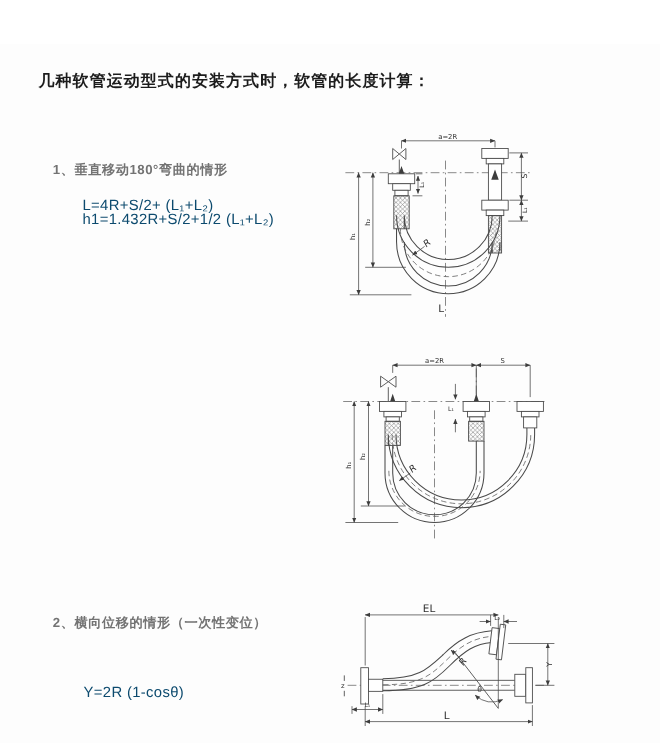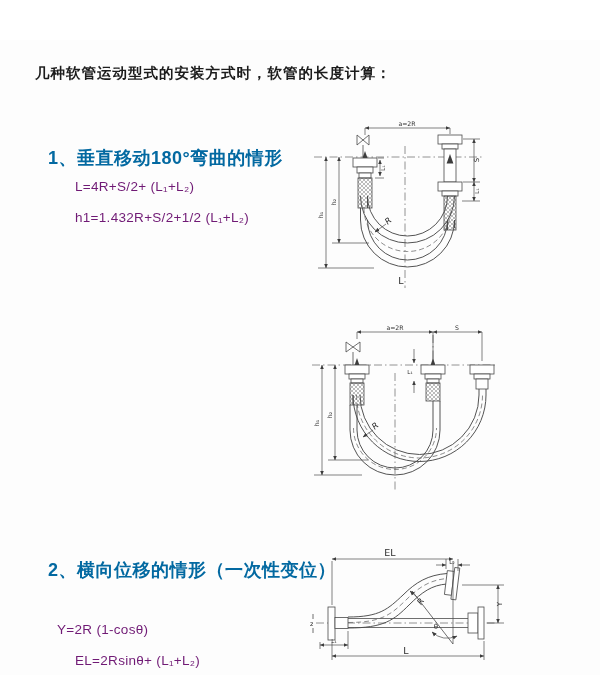--- a/index.html
+++ b/index.html
@@ -3,22 +3,22 @@
 <meta charset="utf-8">
 <style>
   html,body{margin:0;padding:0;background:#ffffff;}
   .page{
     position:relative;width:600px;height:675px;background:#fdfdfd;
     font-family:"Liberation Sans","DejaVu Sans",sans-serif;color:#1f1f1f;overflow:hidden;margin-top:40px;
   }
   .doc-title{
     position:absolute;left:35px;top:24px;font-size:14.5px;font-weight:600;letter-spacing:1px;color:#1c1c1c;
   }
-  .sec-heading{position:absolute;font-size:18px;font-weight:600;letter-spacing:.5px;color:#0369a1;}
-  .formula{position:absolute;font-size:13.5px;color:#701a75;letter-spacing:.3px;}
+  .sec-heading{position:absolute;font-size:12px;font-weight:600;letter-spacing:.5px;color:#737373;}
+  .formula{position:absolute;font-size:13.5px;color:#0c4a6e;letter-spacing:.3px;}
   svg{position:absolute;overflow:visible;}
   svg .ln{stroke:#4a4a4a;stroke-width:.8;fill:none;}
   svg .hose{stroke:#4a4a4a;stroke-width:.95;fill:none;}
   svg .cl{stroke:#5a5a5a;stroke-width:.65;fill:none;stroke-dasharray:8 3 1.5 3;}
   svg .dash{stroke:#5a5a5a;stroke-width:.7;fill:none;stroke-dasharray:5 3;}
   svg .dim{stroke:#4a4a4a;stroke-width:.7;fill:none;}
   svg .fit{fill:#ffffff;stroke:#4a4a4a;stroke-width:.8;}
   svg .braid{fill:url(#braidpat);stroke:#4a4a4a;stroke-width:.8;}
   svg text{font-family:"DejaVu Sans","Liberation Sans",sans-serif;fill:#2e2e2e;}
   svg .t7{font-size:7px;} svg .t6{font-size:6.2px;} svg .t55{font-size:5.6px;}
@@ -38,21 +38,21 @@
         <path d="M0,1 L9.5,5 L0,9 z" class="arrfill"></path>
       </marker>
       <pattern id="braidpat" width="4" height="4" patternUnits="userSpaceOnUse">
         <path d="M0,4 L4,0 M0,0 L4,4" stroke="#7a7a7a" stroke-width="0.5" fill="none"></path>
       </pattern>
     </defs>
   </svg>
 
   <div class="sec-heading" style="left:48px;top:106px">1、垂直移动180°弯曲的情形</div>
   <div class="formula" style="left:75px;top:139px">L=4R+S/2+ (L₁+L₂)</div>
-  <div class="formula" style="left:75px;top:170px">h1=1.432R+S/2+1/2 (L₁+L₂)</div>
+  <div class="formula" style="left:75px;top:152px">h1=1.432R+S/2+1/2 (L₁+L₂)</div>
 
   <svg style="left:312px;top:80px" width="275" height="175" viewBox="0 0 275 175">
     <g>
       <path class="cl" d="M2,37 H172"></path>
       <path class="cl" d="M93,26 V168"></path>
     </g>
 
     <g>
       <path class="dim" d="M53,8 H138" marker-start="url(#arw)" marker-end="url(#arw)"></path>
       <path class="dim" d="M53,8 V15 M138,8 V14"></path>
@@ -193,22 +193,21 @@
       <text class="t55" x="100" y="49" text-anchor="middle">L₁</text>
     </g>
 
     <g>
       <path class="dim" d="M63,105 L53,112" marker-end="url(#arw)"></path>
       <text class="t8" transform="rotate(-40 67 103)" x="67" y="103" text-anchor="middle">R</text>
     </g>
   </svg>
 
   <div class="sec-heading" style="left:48px;top:518px">2、横向位移的情形（一次性变位）</div>
-  <div class="formula" style="left:57px;top:582px">Y=2R (1-cosθ)</div>
-  <div class="formula" style="left:75px;top:613px">EL=2Rsinθ+ (L₁+L₂)</div>
+  <div class="formula" style="left:76px;top:582px">Y=2R (1-cosθ)</div>
 
   <svg style="left:300px;top:505px" width="300" height="140" viewBox="0 0 300 140">
     <g>
       <path class="cl" d="M16,78 H196"></path>
       <path class="ln" d="M13,69 V74 M13,83 V88"></path>
       <text class="t6" x="10" y="80.5">z</text>
     </g>
 
     <g>
       <rect class="fit" x="28" y="62" width="7" height="33"></rect>

